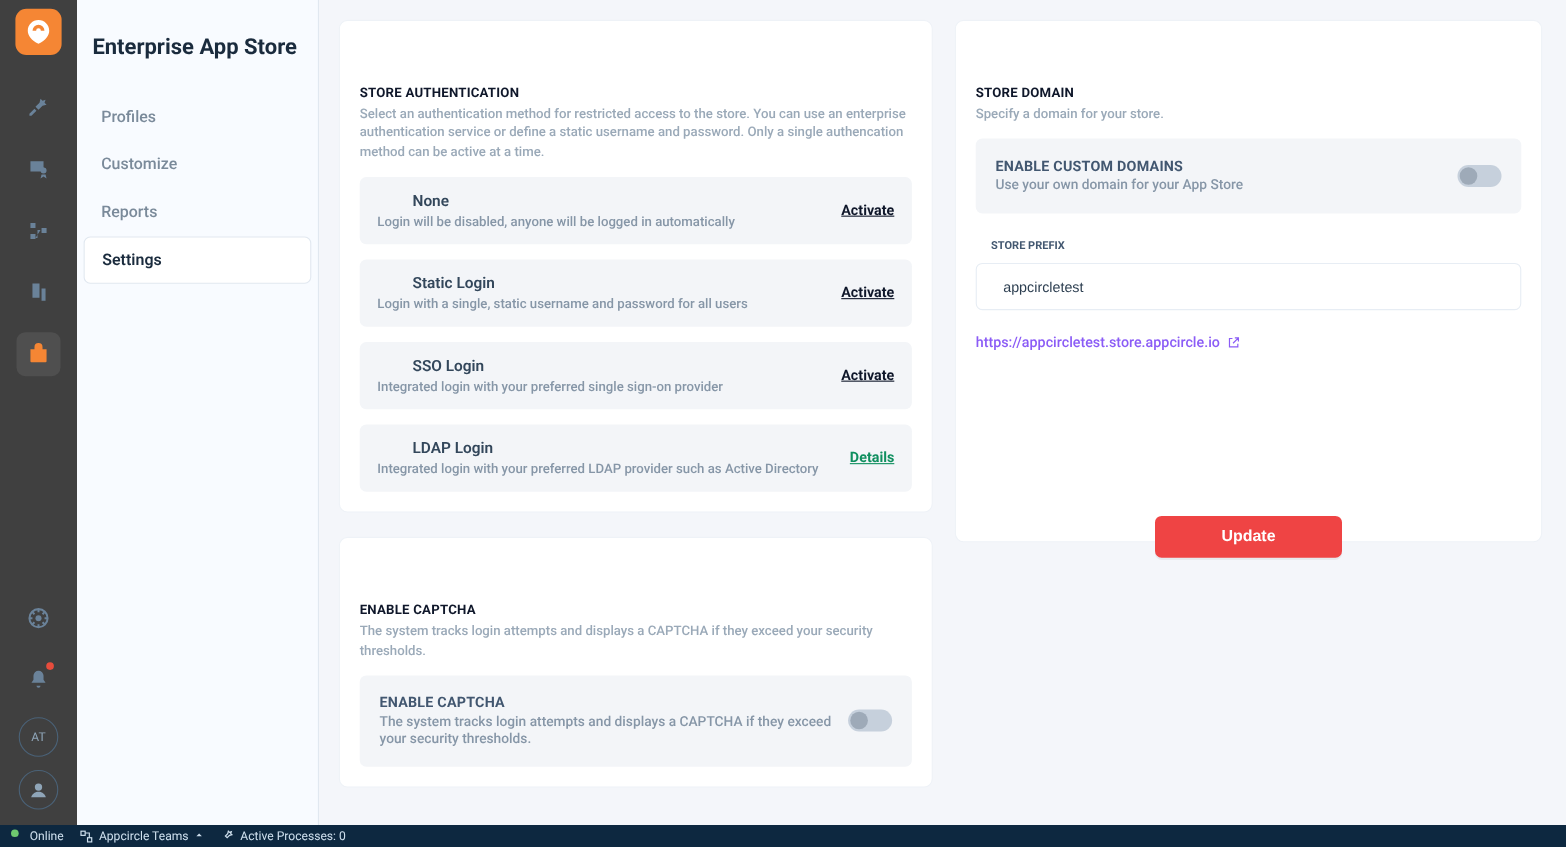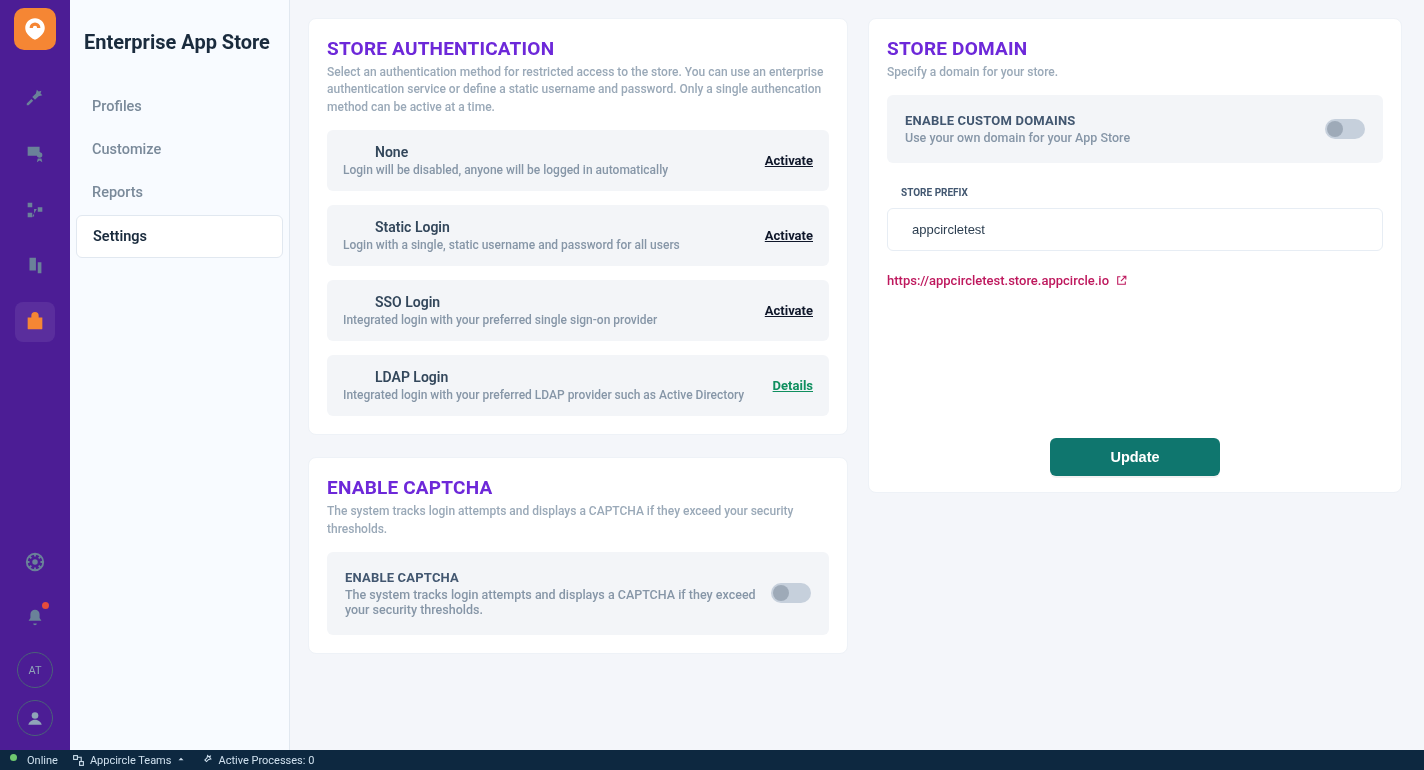--- a/index.html
+++ b/index.html
@@ -12,21 +12,21 @@
       overflow: hidden;
       position: relative;
     }
 
     
     .rail {
       position: absolute;
       left: 0; top: 0;
       width: 70px;
       height: 750px;
-      background: #4c1d95;
+      background: #404040;
       display: flex;
       flex-direction: column;
       align-items: center;
       padding: 8px 0;
     }
     .rail-logo {
       width: 42px; height: 42px;
       background: #f58634;
       border-radius: 10px;
       display: flex;
@@ -119,24 +119,25 @@
 
     .panel {
       background: #fff;
       border-radius: 8px;
       padding: 18px;
       margin-bottom: 22px;
       border: 1px solid #eef2f7;
     }
 
     .panel-title {
-      font-size: 19px;
+      font-size: 12px;
       font-weight: 700;
-      color: #6d28d9;
+      color: #0f172a;
       letter-spacing: 0.2px;
+      margin-top: 40px;
     }
     .panel-sub {
       font-size: 12px;
       color: #9aa9b8;
       line-height: 1.45;
       margin-top: 4px;
       margin-bottom: 14px;
       font-weight: 500;
     }
 
@@ -200,33 +201,33 @@
       border: 1px solid #e7edf4;
       border-radius: 6px;
       font-size: 13px;
       color: #2c3e50;
       background: #fff;
       outline: none;
     }
     .prefix-url {
       margin-top: 22px;
       font-size: 13px;
-      color: #be185d;
+      color: #8b5cf6;
       font-weight: 500;
       display: flex;
       align-items: center;
       gap: 6px;
     }
 
     .update-btn {
       display: block;
       width: 170px;
       margin: 150px auto 0 auto;
       padding: 11px 0;
-      background: #0f766e;
+      background: #ef4444;
       color: #fff;
       border: none;
       border-radius: 6px;
       font-size: 14.5px;
       font-weight: 600;
       cursor: pointer;
       box-shadow: 0 2px 0 rgba(0,0,0,0.05);
     }
 
     

